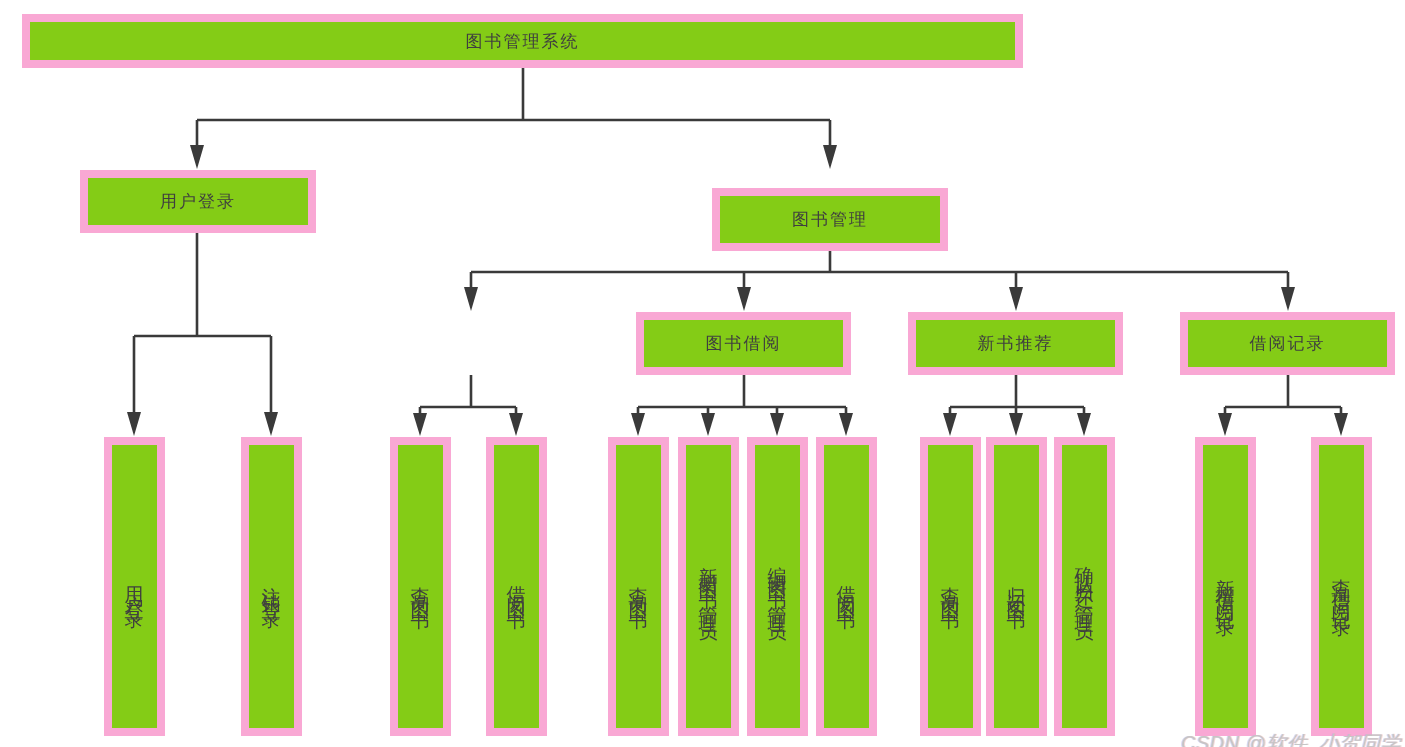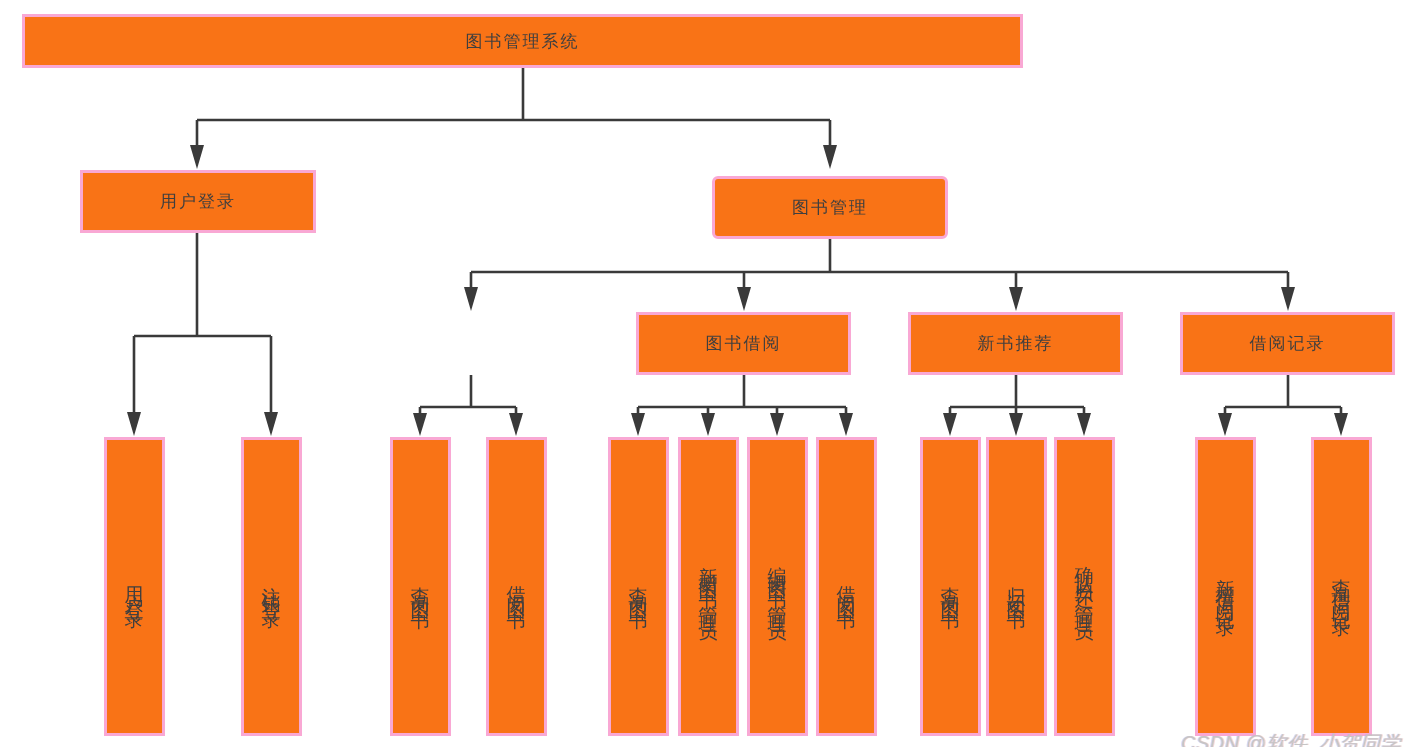--- a/index.html
+++ b/index.html
@@ -17,22 +17,22 @@
   }
   #connectors {
     position: absolute;
     left: 0; top: 0;
     width: 1405px; height: 747px;
     pointer-events: none;
   }
   .node {
     position: absolute;
     box-sizing: border-box;
-    background: #f97316;
-    border: 3px solid #f9a8d4;
+    background: #84cc16;
+    border: 8px solid #f9a8d4;
     color: #3f3f3f;
     display: flex;
     align-items: center;
     justify-content: center;
     z-index: 2;
   }
   .node.h {
     font-size: 17px;
     letter-spacing: 2px;
     text-align: center;
@@ -104,21 +104,21 @@
       <polygon points="1009,413 1023,413 1016,436"></polygon>
       <polygon points="1077,413 1091,413 1084,436"></polygon>
       <polygon points="1218,413 1232,413 1225,436"></polygon>
       <polygon points="1334,413 1348,413 1341,436"></polygon>
     </g>
   </svg>
 
   <div class="node h root">图书管理系统</div>
 
   <div class="node h lvl" style="left:80px; top:170px;">用户登录</div>
-  <div class="node h lvl" style="left:712px; top:176px;border-radius:6px;">图书管理</div>
+  <div class="node h lvl" style="left:712px; top:188px;">图书管理</div>
 
   <div class="node h lvl2" style="left:636px;font-family:Liberation Serif, serif;">图书借阅</div>
   <div class="node h lvl2" style="left:908px;">新书推荐</div>
   <div class="node h lvl2" style="left:1180px;">借阅记录</div>
 
   <div class="node leaf" style="left:104px;">用户登录</div>
   <div class="node leaf" style="left:241px;">注销登录</div>
 
   <div class="node leaf" style="left:390px;">查询图书</div>
   <div class="node leaf" style="left:486px;">借阅图书</div>

